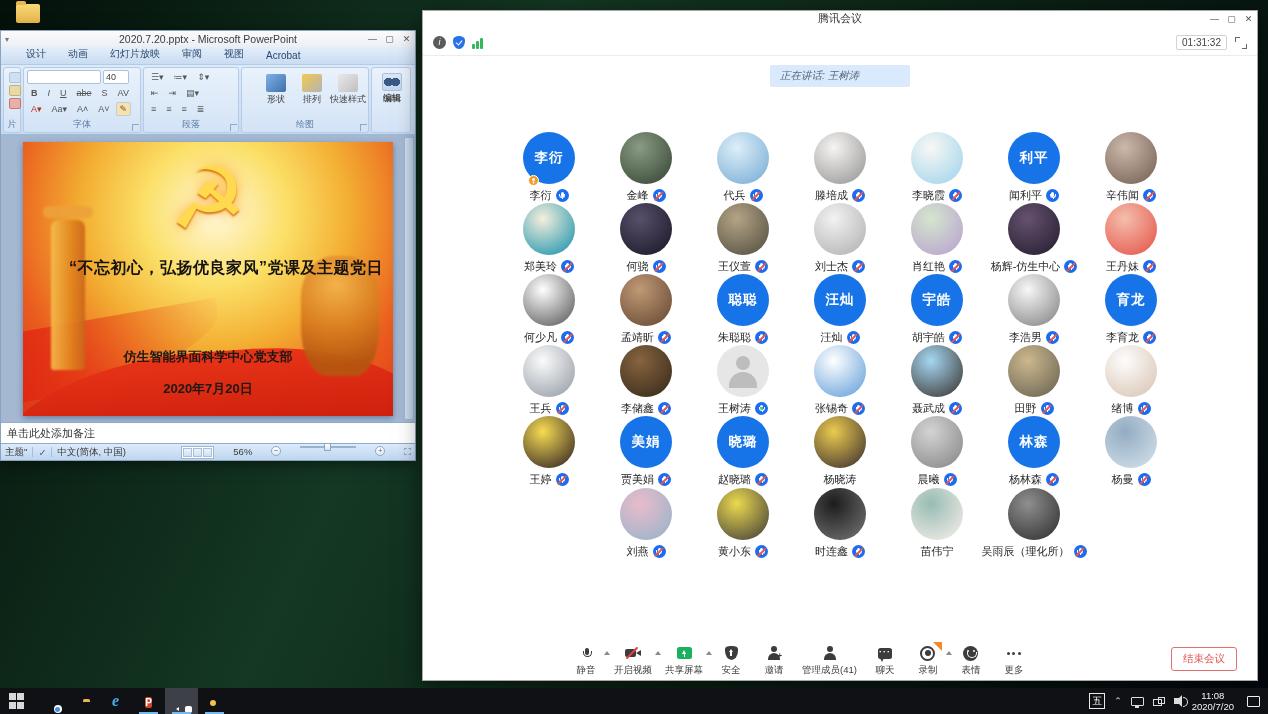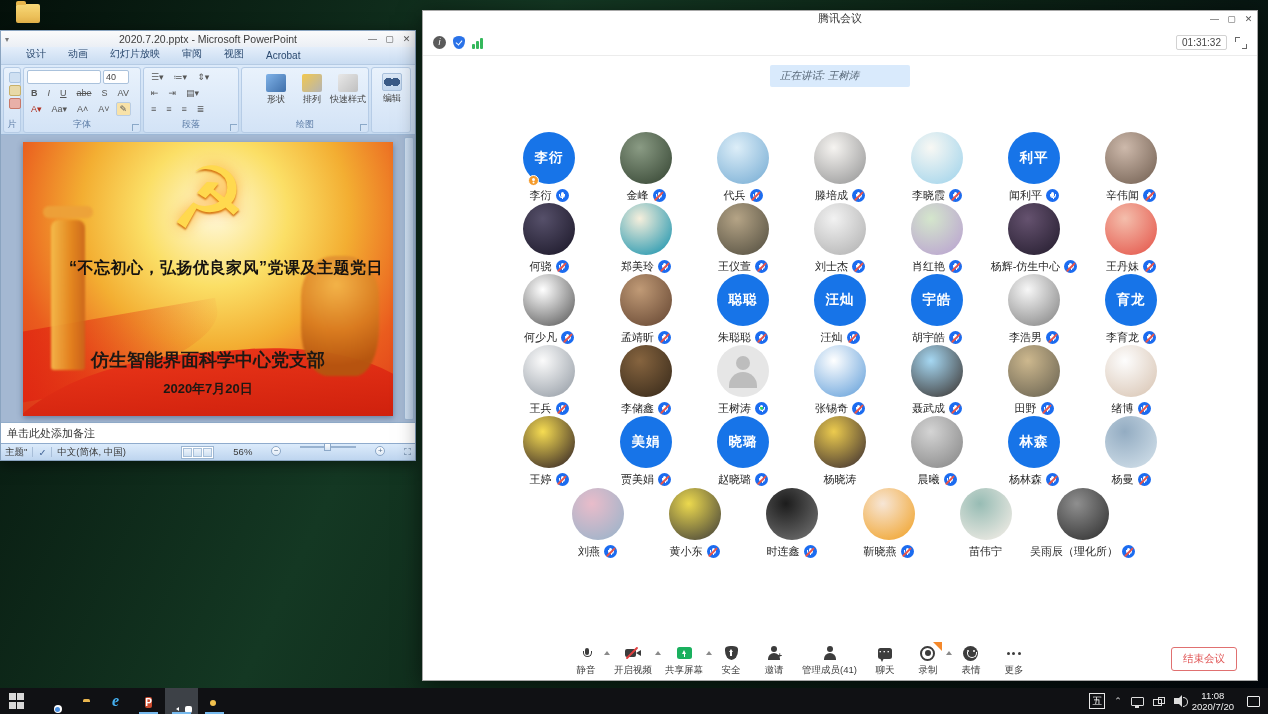--- a/index.html
+++ b/index.html
@@ -37,21 +37,21 @@
   .ppt-canvas { flex:1; background:#a4b8d2; position:relative; display:flex; align-items:center; justify-content:center; }
   .ppt-scroll { position:absolute; right:1px; top:2px; bottom:2px; width:10px; background:linear-gradient(90deg,#cfdff0,#b9cde4); border:1px solid #9db6d2; border-radius:2px; }
   .slide { width:370px; height:274px; background:radial-gradient(circle at 52% 26%, #fff8dc 0%, #fbdf66 26%, #f3ae32 48%, #ea5c1e 74%, #dc3518 100%); box-shadow:0 2px 6px rgba(30,50,90,.45); position:relative; overflow:hidden; }
   .sl-wave1 { position:absolute; left:-30px; right:-30px; bottom:-46px; height:110px; background:linear-gradient(#e83418,#c41808); border-radius:50% 40% 0 0/ 90% 70% 0 0; transform:rotate(-4deg); }
   .sl-wave2 { position:absolute; left:-40px; bottom:28px; width:240px; height:70px; background:linear-gradient(100deg,#e02010,rgba(230,60,20,0)); border-radius:0 0 100% 20%; transform:rotate(-10deg); opacity:.85; }
   .sl-column { position:absolute; left:28px; top:78px; width:34px; height:150px; background:linear-gradient(90deg,#f6c04e,#e2851e 60%,#c9641a); border-radius:8px 8px 3px 3px; filter:blur(1.2px); opacity:.9; }
   .sl-column:before { content:''; position:absolute; top:-14px; left:-8px; width:50px; height:12px; background:#eda23a; border-radius:6px; }
   .sl-lion { position:absolute; right:14px; bottom:40px; width:78px; height:120px; background:radial-gradient(circle at 45% 24%, #f3b44a 0%, #d97c20 45%, #b5560f 80%); border-radius:42% 42% 30% 34%/ 34% 34% 40% 40%; filter:blur(1.3px); opacity:.95; }
   .sl-emblem { position:absolute; left:0; right:0; top:8px; text-align:center; font-size:86px; line-height:96px; color:#ffd94e; text-shadow:0 0 14px rgba(255,160,30,.9), 0 2px 2px #c86a10; }
   .sl-title { position:absolute; left:0; right:0; top:116px; text-align:center; font-size:16px; font-weight:bold; color:#151210; letter-spacing:.5px;padding-left:36px; }
-  .sl-org { position:absolute; left:0; right:0; top:206px; text-align:center; font-size:18px; font-weight:bold; color:#1d1814; }
+  .sl-org { position:absolute; left:0; right:0; top:206px; text-align:center; font-size:13px; font-weight:bold; color:#1d1814; }
   .sl-date { position:absolute; left:0; right:0; top:238px; text-align:center; font-size:13px; font-weight:bold; color:#1d1814; }
   .ppt-notes { height:21px; background:#fff; border-top:1px solid #93aecb; font-size:11px; color:#333; padding:3px 0 0 6px; }
   .ppt-status { height:17px; background:linear-gradient(#dcebfb,#bed5ef); border-top:1px solid #8fabcd; display:flex; align-items:center; font-size:9.5px; color:#3a3a3a; padding:0 4px; }
   .st-sep { width:1px; height:10px; background:#a8bed8; margin:0 5px; }
   .st-right { margin-left:auto; display:flex; gap:19px; }
   .viewbox { display:flex; gap:1px; background:#fff; border:1px solid #9db6d2; padding:1px; }
   .viewbox i { width:9px; height:9px; background:linear-gradient(#eef4fb,#cfe0f2); border:1px solid #a8c0da; }
   .zoomtrack { width:56px; height:2px; background:#98b2d0; position:relative; }
   .zoomthumb { position:absolute; left:24px; top:-3px; width:7px; height:8px; background:linear-gradient(#fdfdfd,#d7e4f2); border:1px solid #8ca8c8; }
   .roundbtn { width:10px; height:10px; border-radius:50%; border:1px solid #8ca8c8; background:linear-gradient(#fff,#dde9f6); font-size:8px; line-height:8px; text-align:center; color:#55708e; }
@@ -252,21 +252,21 @@
             </span>
             <span class="bigbtn">
               <span class="bico" style="background: linear-gradient(135deg, rgb(232, 232, 232), rgb(192, 192, 192));"></span>
               <span style="white-space: nowrap;">快速样式</span>
             </span>
           </div>
         <div class="rgroup-label">绘图</div>
         <i class="launcher"></i>
       </div>
       <div class="rgroup" style="width:40px;">
-        <div class="bigbtn" style="margin:3px auto 8px;">
+        <div class="bigbtn" style="margin:3px auto 8px;font-weight:bold;">
           <span class="bico" style="background:radial-gradient(circle at 30% 50%,#3a5a86 28%,transparent 30%),radial-gradient(circle at 70% 50%,#3a5a86 28%,transparent 30%),linear-gradient(#dce8f6,#c2d6ee);border:1px solid #a8c0dc;"></span>
           <span>编辑</span>
         </div>
       </div>
     </div>
 
     <div class="ppt-canvas">
       <div class="slide">
         <div class="sl-wave2"></div>
         <div class="sl-wave1"></div>
@@ -401,34 +401,34 @@
               <span class="mic muted">
                 <i class="mb"></i>
                 <i class="ma"></i>
                 <i class="ms"></i>
               </span>
             </div>
           </div>
         </div>
         <div class="prow" style="top: 192px;">
           <div class="ptile">
+            <div class="pavatar photo" style="background: radial-gradient(circle at 38% 30%, rgb(246, 239, 220) 0%, rgb(47, 156, 178) 85%);"></div>
+            <div class="pname">
+              <span>郑美玲</span>
+              <span class="mic muted">
+                <i class="mb"></i>
+                <i class="ma"></i>
+                <i class="ms"></i>
+              </span>
+            </div>
+          </div>
+          <div class="ptile">
             <div class="pavatar photo" style="background: radial-gradient(circle at 38% 30%, rgb(86, 80, 106) 0%, rgb(34, 30, 48) 85%);"></div>
             <div class="pname">
               <span>何骁</span>
-              <span class="mic muted">
-                <i class="mb"></i>
-                <i class="ma"></i>
-                <i class="ms"></i>
-              </span>
-            </div>
-          </div>
-          <div class="ptile">
-            <div class="pavatar photo" style="background: radial-gradient(circle at 38% 30%, rgb(246, 239, 220) 0%, rgb(47, 156, 178) 85%);"></div>
-            <div class="pname">
-              <span>郑美玲</span>
               <span class="mic muted">
                 <i class="mb"></i>
                 <i class="ma"></i>
                 <i class="ms"></i>
               </span>
             </div>
           </div>
           <div class="ptile">
             <div class="pavatar photo" style="background: radial-gradient(circle at 38% 30%, rgb(181, 164, 134) 0%, rgb(94, 88, 72) 85%);"></div>
             <div class="pname">
@@ -736,31 +736,20 @@
                 <i class="mb"></i>
                 <i class="ma"></i>
                 <i class="ms"></i>
               </span>
             </div>
           </div>
           <div class="ptile">
             <div class="pavatar photo" style="background: radial-gradient(circle at 38% 30%, rgb(28, 28, 28) 0%, rgb(106, 106, 106) 85%);"></div>
             <div class="pname">
               <span>时连鑫</span>
-              <span class="mic muted">
-                <i class="mb"></i>
-                <i class="ma"></i>
-                <i class="ms"></i>
-              </span>
-            </div>
-          </div>
-          <div class="ptile">
-            <div class="pavatar photo" style="background: radial-gradient(circle at 38% 30%, rgb(247, 230, 214) 0%, rgb(241, 169, 58) 85%);"></div>
-            <div class="pname">
-              <span>靳晓燕</span>
               <span class="mic muted">
                 <i class="mb"></i>
                 <i class="ma"></i>
                 <i class="ms"></i>
               </span>
             </div>
           </div>
           <div class="ptile">
             <div class="pavatar photo" style="background: radial-gradient(circle at 38% 30%, rgb(151, 188, 180) 0%, rgb(235, 233, 226) 85%);"></div>
             <div class="pname">

